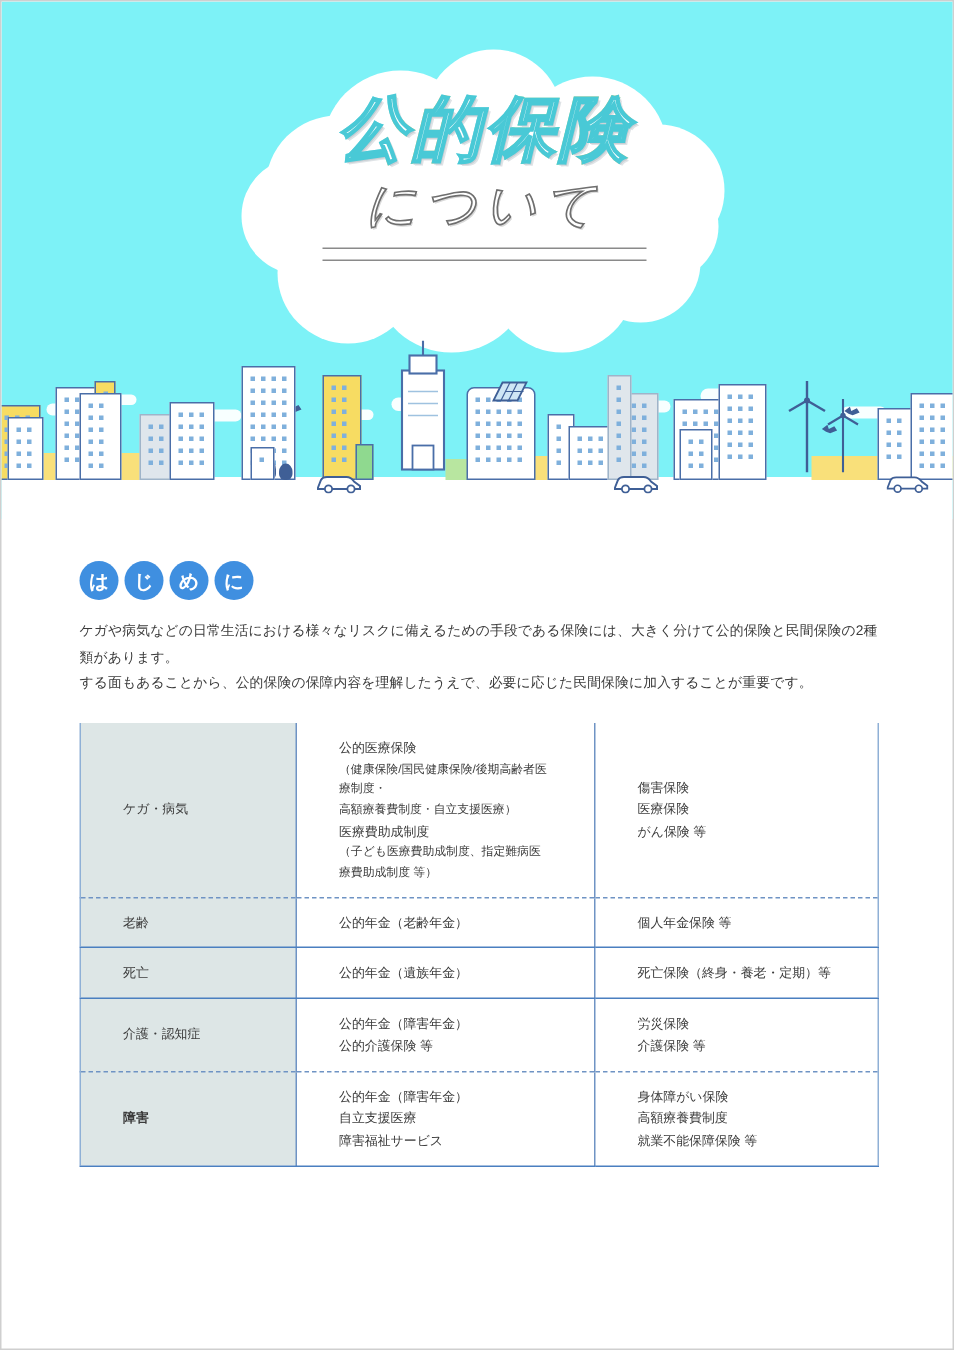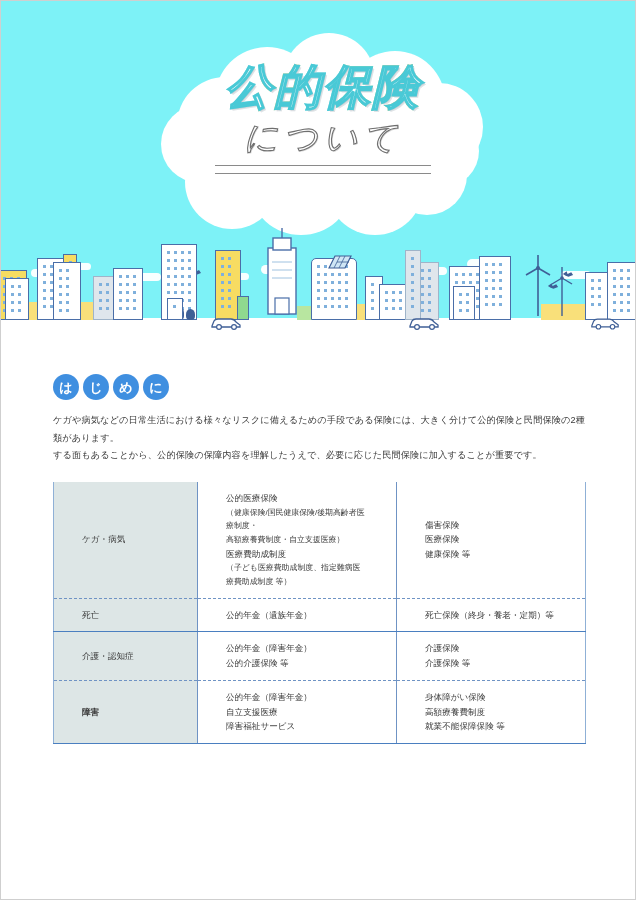--- a/index.html
+++ b/index.html
@@ -767,40 +767,49 @@
               <td>
                 <span class="ln">公的医療保険</span>
                 <span class="ln sm">（健康保険/国民健康保険/後期高齢者医療制度・</span>
                 <span class="ln sm">高額療養費制度・自立支援医療）</span>
                 <span class="ln">医療費助成制度</span>
                 <span class="ln sm">（子ども医療費助成制度、指定難病医療費助成制度 等）</span>
               </td>
               <td>
                 <span class="ln">傷害保険</span>
                 <span class="ln">医療保険</span>
-                <span class="ln">健康保険 等</span>
+                <span class="ln">がん保険 等</span>
+              </td>
+            </tr>
+            <tr>
+              <td class="risk">老齢</td>
+              <td>
+                <span class="ln">公的年金（老齢年金）</span>
+              </td>
+              <td>
+                <span class="ln">個人年金保険 等</span>
               </td>
             </tr>
             <tr>
               <td class="risk">死亡</td>
               <td>
                 <span class="ln">公的年金（遺族年金）</span>
               </td>
               <td>
                 <span class="ln">死亡保険（終身・養老・定期）等</span>
               </td>
             </tr>
             <tr class="dash">
               <td class="risk">介護・認知症</td>
               <td>
                 <span class="ln">公的年金（障害年金）</span>
                 <span class="ln">公的介護保険 等</span>
               </td>
               <td>
-                <span class="ln">介護保険</span>
+                <span class="ln">労災保険</span>
                 <span class="ln">介護保険 等</span>
               </td>
             </tr>
             <tr>
               <td class="risk bold">障害</td>
               <td>
                 <span class="ln">公的年金（障害年金）</span>
                 <span class="ln">自立支援医療</span>
                 <span class="ln">障害福祉サービス</span>
               </td>

